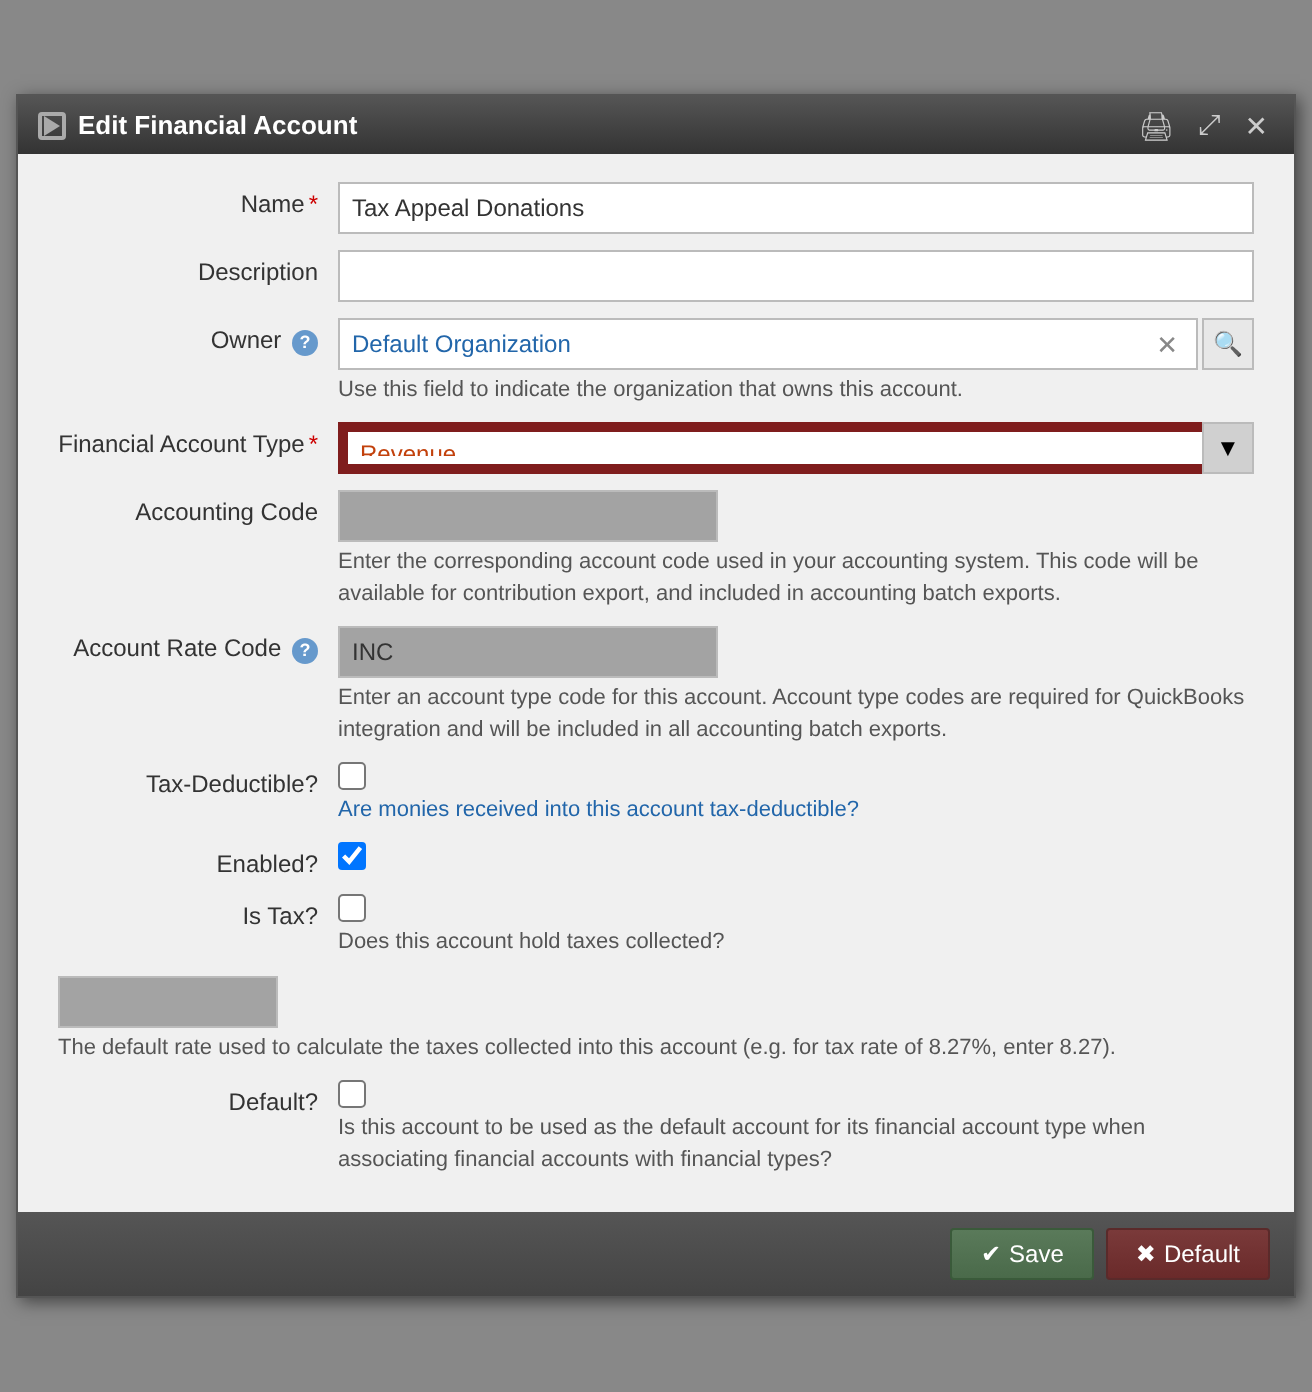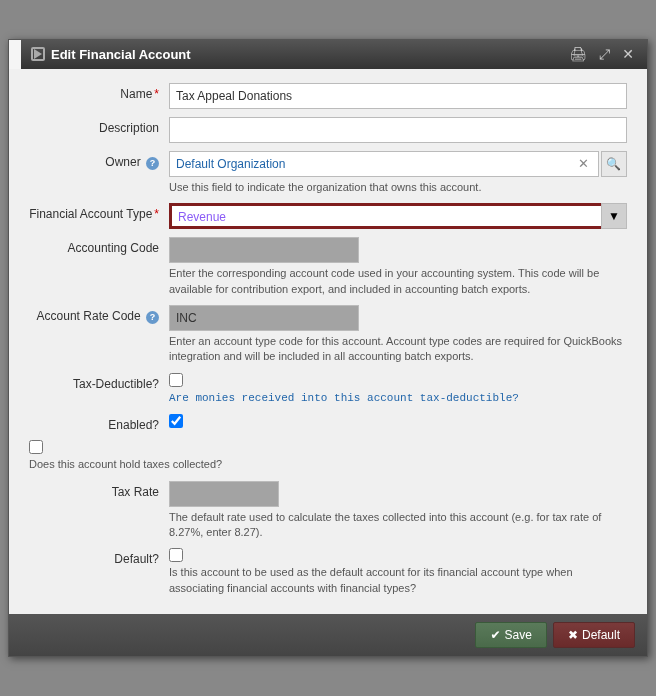--- a/index.html
+++ b/index.html
@@ -20,21 +20,20 @@
       border: 1px solid #555;
       box-shadow: 2px 2px 8px rgba(0,0,0,0.5);
     }
     .title-bar {
       background: linear-gradient(to bottom, #555, #333);
       color: #fff;
       padding: 6px 10px;
       display: flex;
       align-items: center;
       justify-content: space-between;
-      margin-left: 12px;
     }
     .title-bar-left {
       display: flex;
       align-items: center;
       gap: 6px;
     }
     .title-bar-icon {
       width: 14px;
       height: 14px;
       border: 2px solid #aaa;
@@ -158,24 +157,24 @@
       margin-top: 3px;
       line-height: 1.4;
     }
     .select-wrapper {
       position: relative;
       width: 100%;
     }
     .form-select {
       width: 100%;
       padding: 4px 6px;
-      border: 3px solid #7f1d1d;
+      border: 5px solid #7f1d1d;
       background: #fff;
       font-size: 12px;
-      color: #8b5cf6;
+      color: #c2410c;
       height: 26px;
       appearance: none;
       -webkit-appearance: none;
       cursor: pointer;
     }
     .select-arrow {
       position: absolute;
       right: 0;
       top: 0;
       width: 26px;
@@ -340,45 +339,45 @@
       </div>
     </div>
 
     <div class="form-row">
       <div class="form-label">Tax-Deductible?</div>
       <div class="form-control-area">
         <div class="checkbox-row">
           <input type="checkbox" style="">
         </div>
         <div class="hint-text">
-          <span style="color:#2266aa; cursor:pointer;font-family:Liberation Mono, monospace;">Are monies received into this account tax-deductible?</span>
+          <span style="color:#2266aa; cursor:pointer;">Are monies received into this account tax-deductible?</span>
         </div>
       </div>
     </div>
 
     <div class="form-row">
       <div class="form-label">Enabled?</div>
       <div class="form-control-area">
         <div class="checkbox-row">
           <input type="checkbox" checked="" style="">
         </div>
       </div>
     </div>
 
     <div class="form-row">
+      <div class="form-label">Is Tax?</div>
       <div class="form-control-area">
         <div class="checkbox-row">
           <input type="checkbox" style="">
         </div>
         <div class="hint-text">Does this account hold taxes collected?</div>
       </div>
     </div>
 
     <div class="form-row">
-      <div class="form-label">Tax Rate</div>
       <div class="form-control-area">
         <input class="small-input tax-rate-input" type="text" value="" style="">
         <div class="hint-text">The default rate used to calculate the taxes collected into this account (e.g. for tax rate of 8.27%, enter 8.27).</div>
       </div>
     </div>
 
     <div class="form-row">
       <div class="form-label">Default?</div>
       <div class="form-control-area">
         <div class="checkbox-row">

